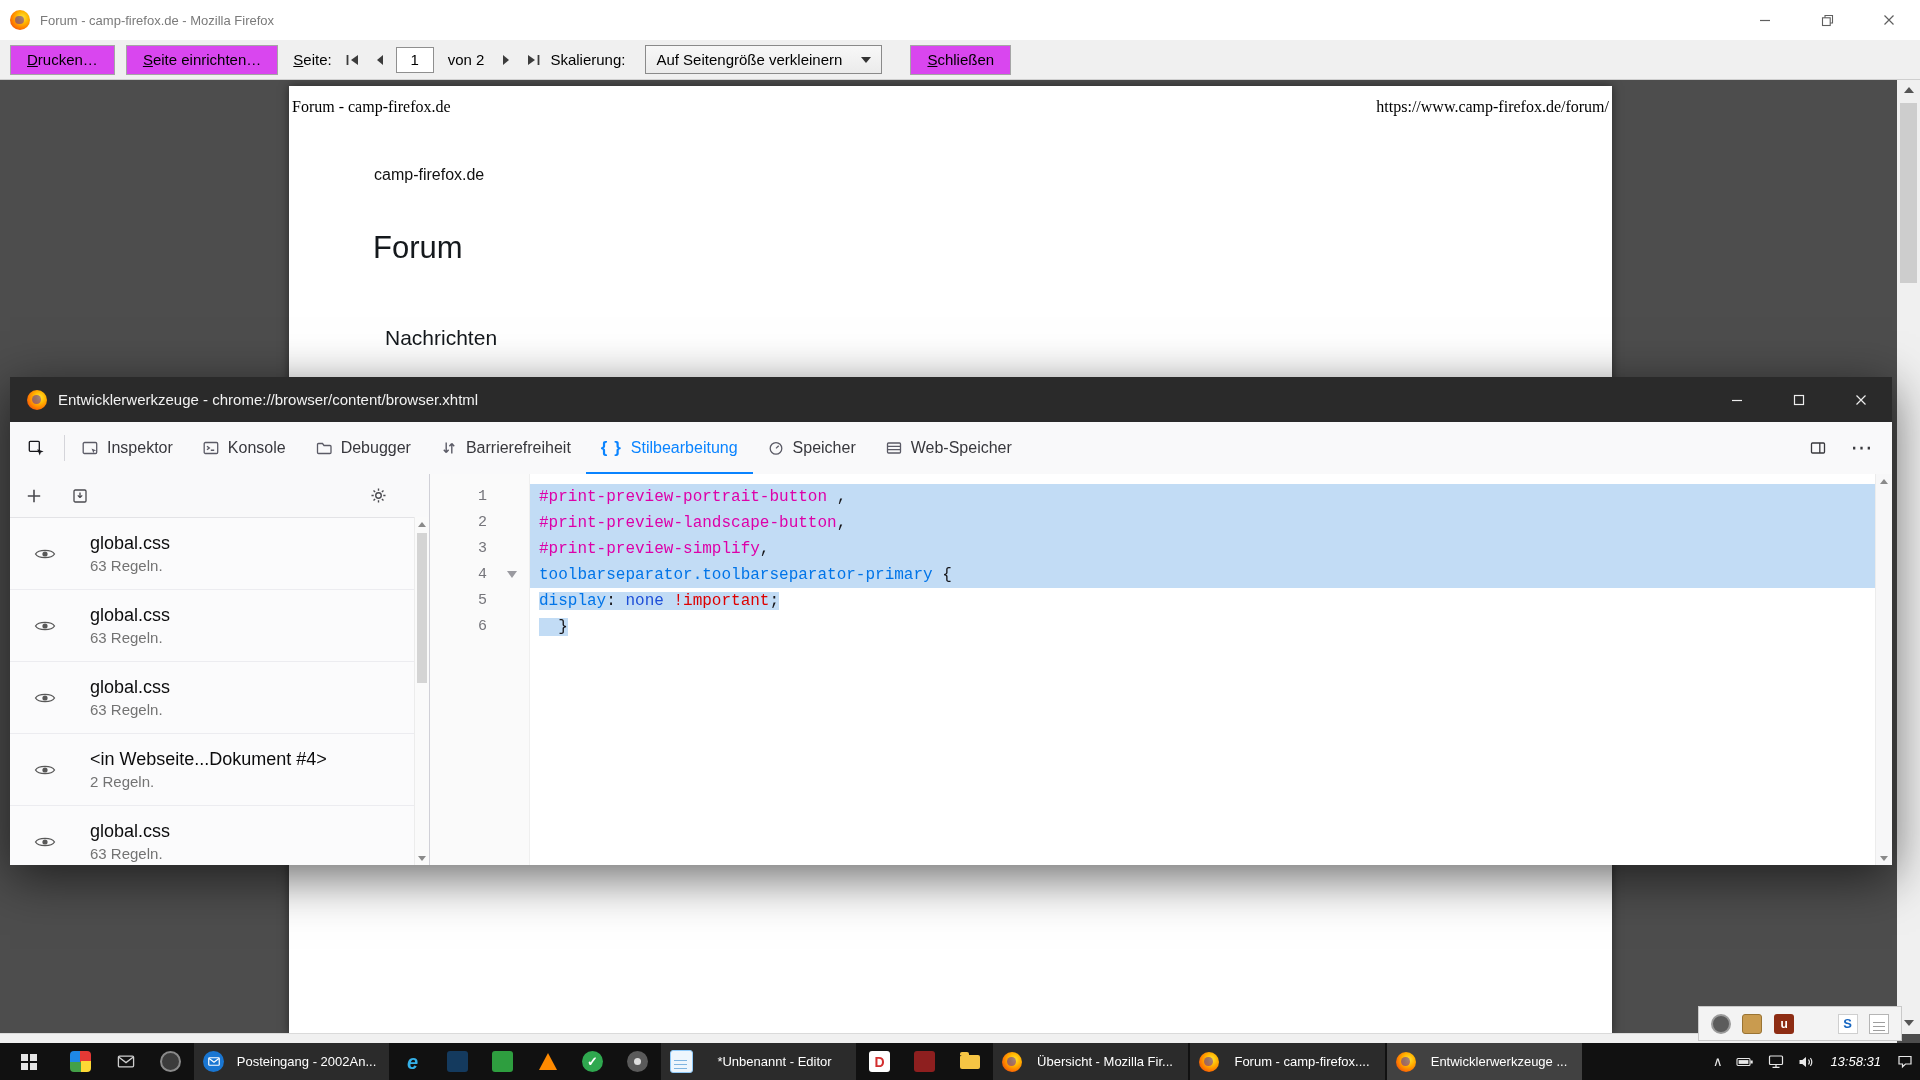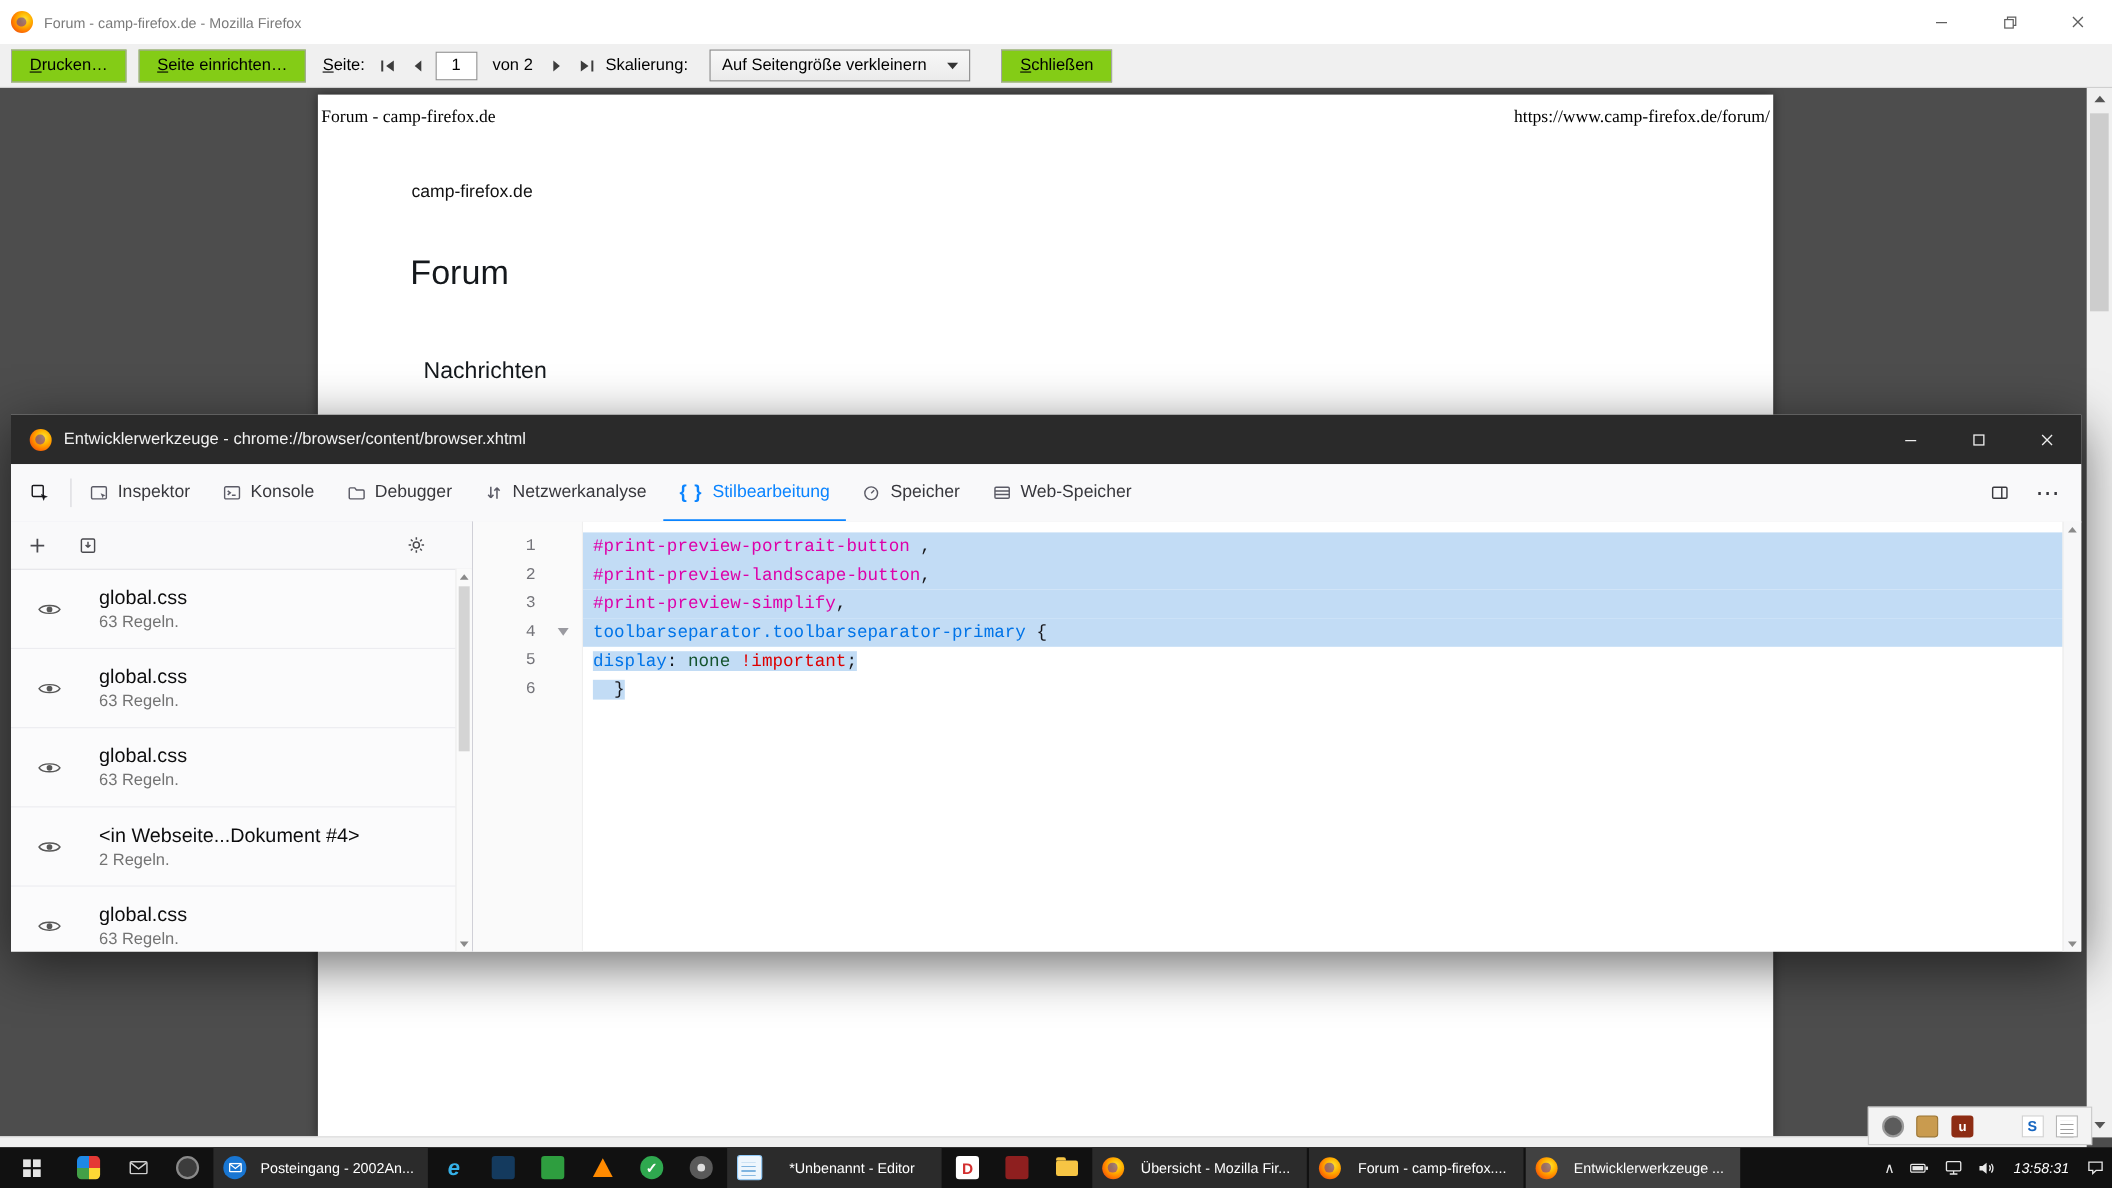--- a/index.html
+++ b/index.html
@@ -14,21 +14,21 @@
   .ff-logo::after {content:""; position:absolute; left:26%; top:28%; width:42%; height:44%;
                    border-radius:50%; background:radial-gradient(circle at 40% 40%, #3b2ca8, #7b2ea8); opacity:.55;}
   .ff-logo.sm {width:20px; height:20px;}
   .pw-title {margin-left:10px; font-size:13px; color:#7a7a7a;}
   .win-controls {margin-left:auto; display:flex; height:40px;}
   .wc {width:62px; height:40px; display:grid; place-items:center; color:#5f5f5f;}
 
   .pw-toolbar {position:absolute; top:40px; left:0; right:0; height:39px; background:#f0f0f0;
                border-bottom:1px solid #cfcfcf; display:flex; align-items:center; padding-left:10px;
                font-size:15px; color:#000; z-index:1;}
-  .pbtn {height:30px; background:#84cc16; border:1px solid #a5a5a5; font:inherit; padding:0 16px;
+  .pbtn {height:30px; background:#d946ef; border:1px solid #a5a5a5; font:inherit; padding:0 16px;
          margin-right:11px; color:#000;}
   .mn::first-letter {text-decoration:underline;}
   .plabel {margin:0 8px 0 4px;}
   .navbtn {width:26px; height:26px; display:grid; place-items:center; color:#3c3c3c;}
   .page-input {width:38px; height:26px; border:1px solid #8f8f8f; text-align:center; font:inherit;
                margin:0 4px; background:#fff; padding:0; box-sizing:border-box;}
   .von {margin:0 10px;}
   .combo {width:237px; height:29px; border:1px solid #8a8a8a; background:linear-gradient(#f8f8f8,#ebebeb);
           display:flex; align-items:center; padding:0 10px; margin:0 12px; font-size:15px; box-sizing:border-box;}
   .combo .caret {margin-left:auto; width:0; height:0; border-left:5px solid transparent;
@@ -98,21 +98,21 @@
   .fold {position:absolute; right:12px; top:9px; width:0; height:0; border-left:5px solid transparent;
          border-right:5px solid transparent; border-top:7px solid #9a9aa0;}
   .code-pane {position:absolute; left:100px; right:16px; top:0; bottom:0; padding-top:10px;}
   .code-line {height:26px; line-height:26px; font-size:16px; padding-left:9px;}
   .code-line span {white-space:pre;}
   .sel-full {background:#c2dcf5;}
   .sel-inline {background:#c2dcf5;}
   .tk-selector {color:#dd00a9;}
   .tk-element {color:#0074e8;}
   .tk-property {color:#0074e8;}
-  .tk-value {color:#14532d;}
+  .tk-value {color:#1d4ed8;}
   .tk-important {color:#dd0000;}
   .tk-plain {color:#16161a;}
   .dt-vscroll {position:absolute; right:0; top:0; bottom:0; width:16px; background:#f7f7f8; border-left:1px solid #ececec;}
 
   
   .tray-flyout {position:absolute; left:1698px; top:1006px; width:202px; height:33px; background:#f3f3f3;
                 border:1px solid #c9c9c9; display:flex; align-items:center; justify-content:space-evenly; z-index:6;}
   .fi {width:20px; height:20px; display:grid; place-items:center; box-sizing:border-box; font-size:12px;}
   .fi-dots {border-radius:50%; background:#5c5c5c; border:2px solid #9a9a9a;}
   .fi-box {background:#c99b4f; border-radius:3px; border:1px solid #9a7433;}
@@ -311,21 +311,21 @@
         <span>Debugger</span>
       </div>
 
       <div class="dt-tab">
         <span class="ticon">
           <svg width="16" height="16" viewBox="0 0 16 16" fill="none" stroke="currentColor" stroke-width="1.4">
             <path d="M5.2 2.5v10M5.2 12.5L2.8 9.8M5.2 12.5l2.4-2.7"></path>
             <path d="M10.8 13.5v-10M10.8 3.5L8.4 6.2M10.8 3.5l2.4 2.7"></path>
             </svg>
         </span>
-        <span>Netzwerkanalyse</span>
+        <span>Barrierefreiheit</span>
       </div>
 
       <div class="dt-tab active">
         <span class="ticon brace-ico">{ }</span>
         <span>Stilbearbeitung</span>
       </div>
 
       <div class="dt-tab">
         <span class="ticon">
           <svg width="16" height="16" viewBox="0 0 16 16" fill="none" stroke="currentColor" stroke-width="1.3">

